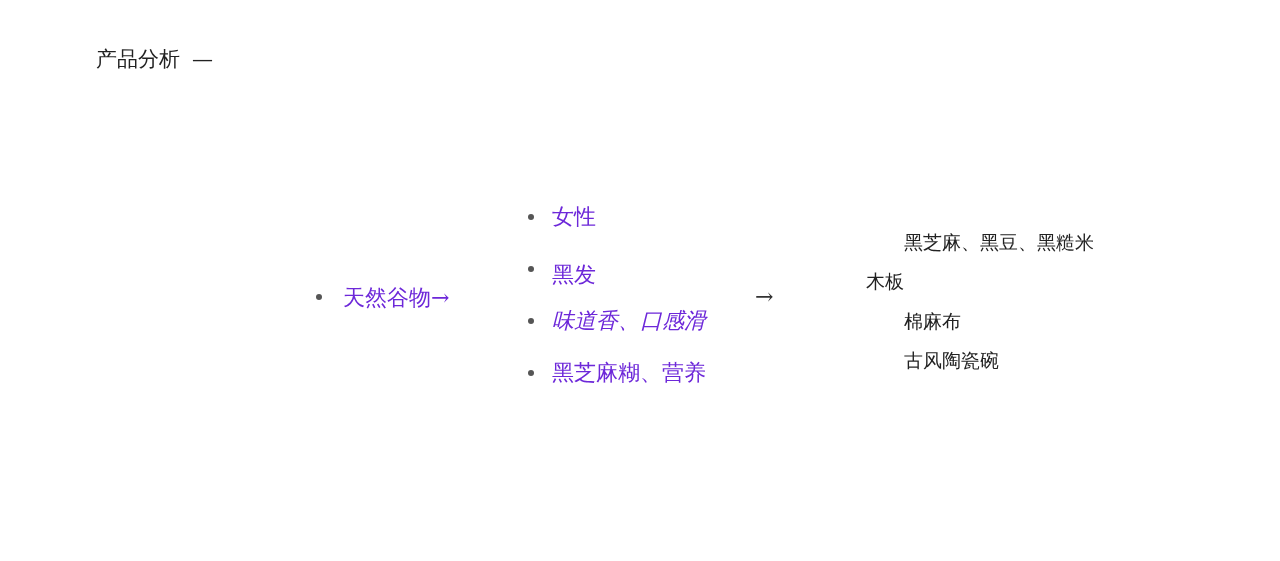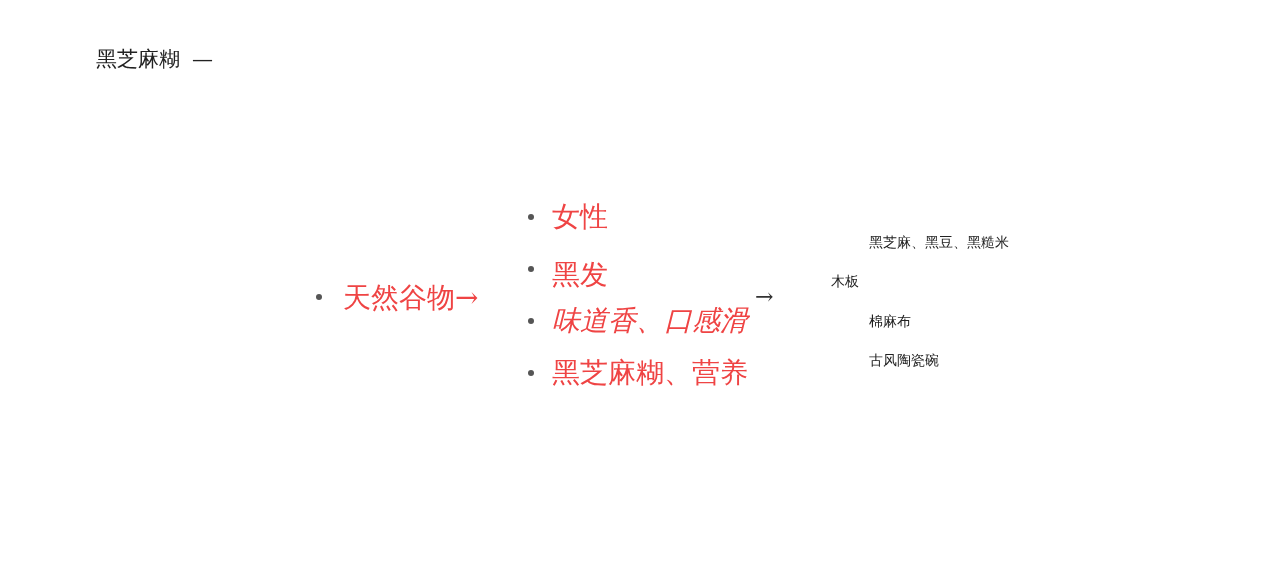--- a/index.html
+++ b/index.html
@@ -8,29 +8,29 @@
       font-family: "DejaVu Serif", "Liberation Serif", serif;
       color: #222222;
     }
     .abs { position: absolute; white-space: nowrap; }
     .title { left: 96px; top: 44px; font-size: 21px; line-height: 30px; color: #222; }
     .title .dash { margin-left: 12px; }
     .bullet {
       position: absolute; width: 6px; height: 6px; border-radius: 50%;
       background: #555555;
     }
-    .item { font-size: 28px; line-height: 30px; color: #ef4444; }
-    .right-item { font-size: 14px; line-height: 26px; color: #222; }
+    .item { font-size: 22px; line-height: 30px; color: #6d28d9; }
+    .right-item { font-size: 19px; line-height: 26px; color: #222; margin-left: 35px; }
     .arrow { font-size: 22px; line-height: 30px; color: #333; }
   </style>
 </head>
 <body>
 
 <div class="abs title">
-  <span>黑芝麻糊</span><span class="dash">—</span>
+  <span>产品分析</span><span class="dash">—</span>
 </div>
 
 <span class="bullet" style="left:316px; top:294px;"></span>
 <div class="abs item" style="left:343px; top:283px;">
   <span>天然谷物</span><span>→</span>
 </div>
 
 <div>
   <span class="bullet" style="left:528px; top:214px;"></span>
   <div class="abs item" style="left:552px; top:202px;">女性</div>

